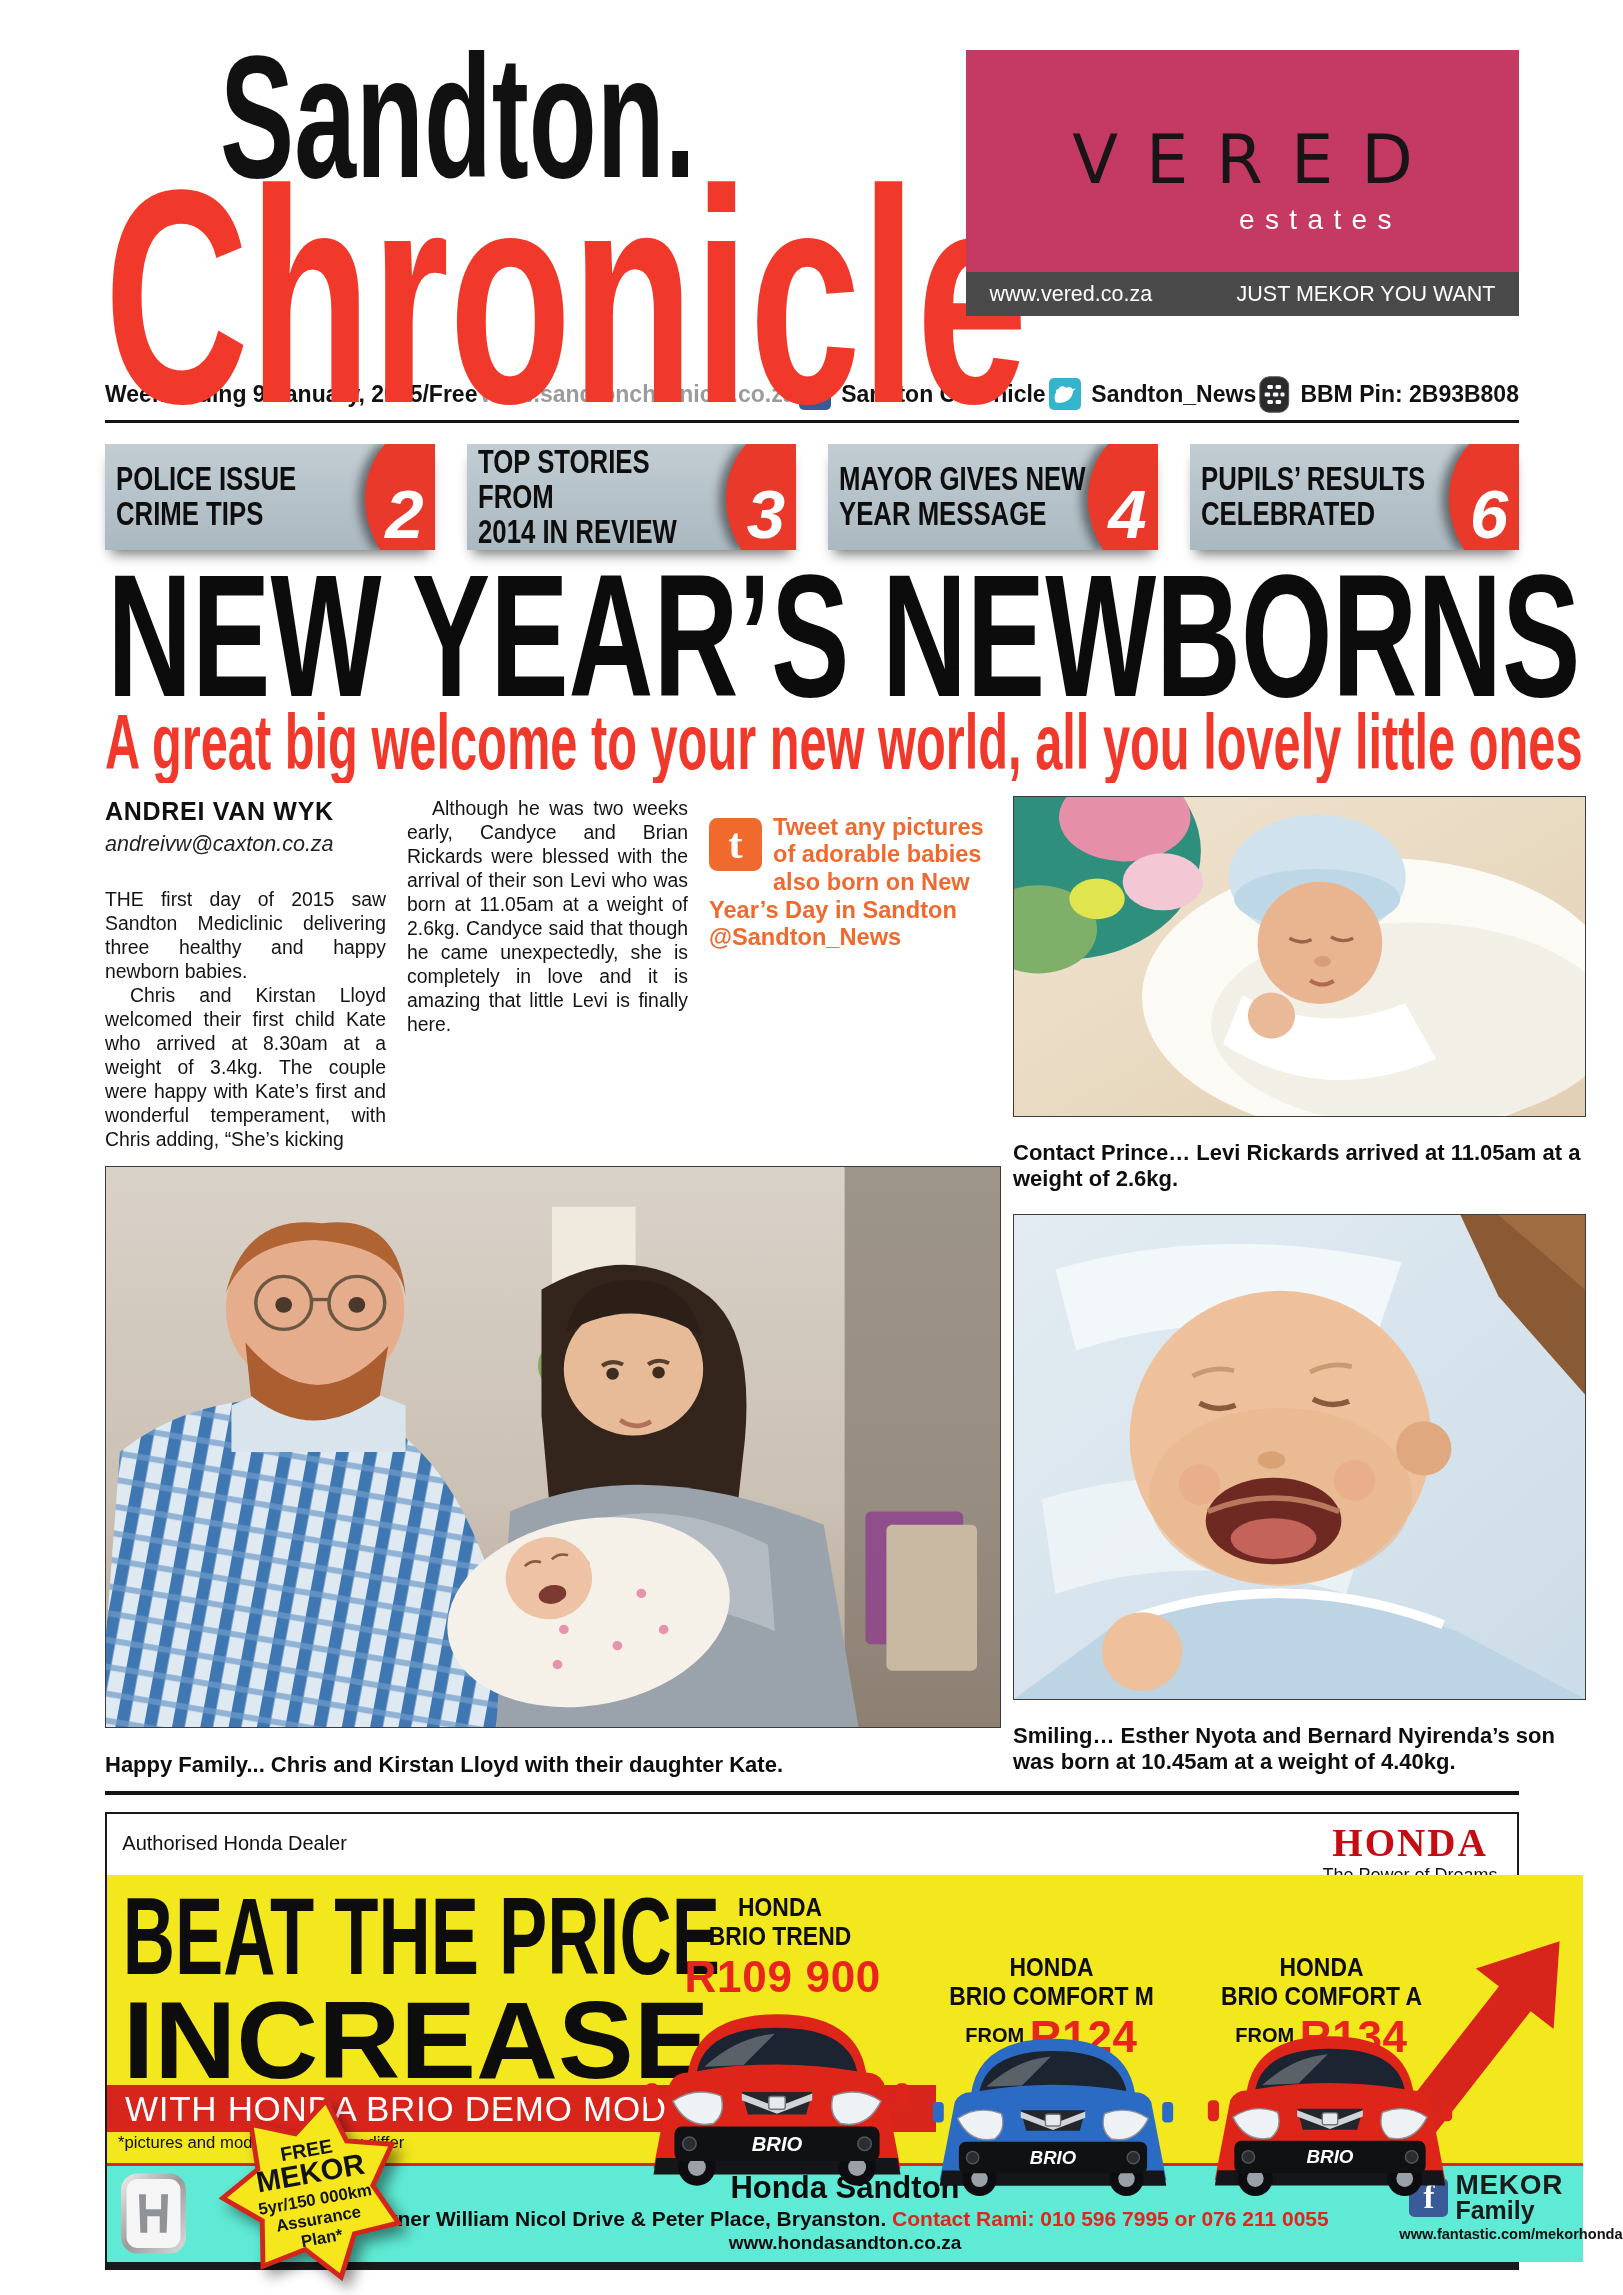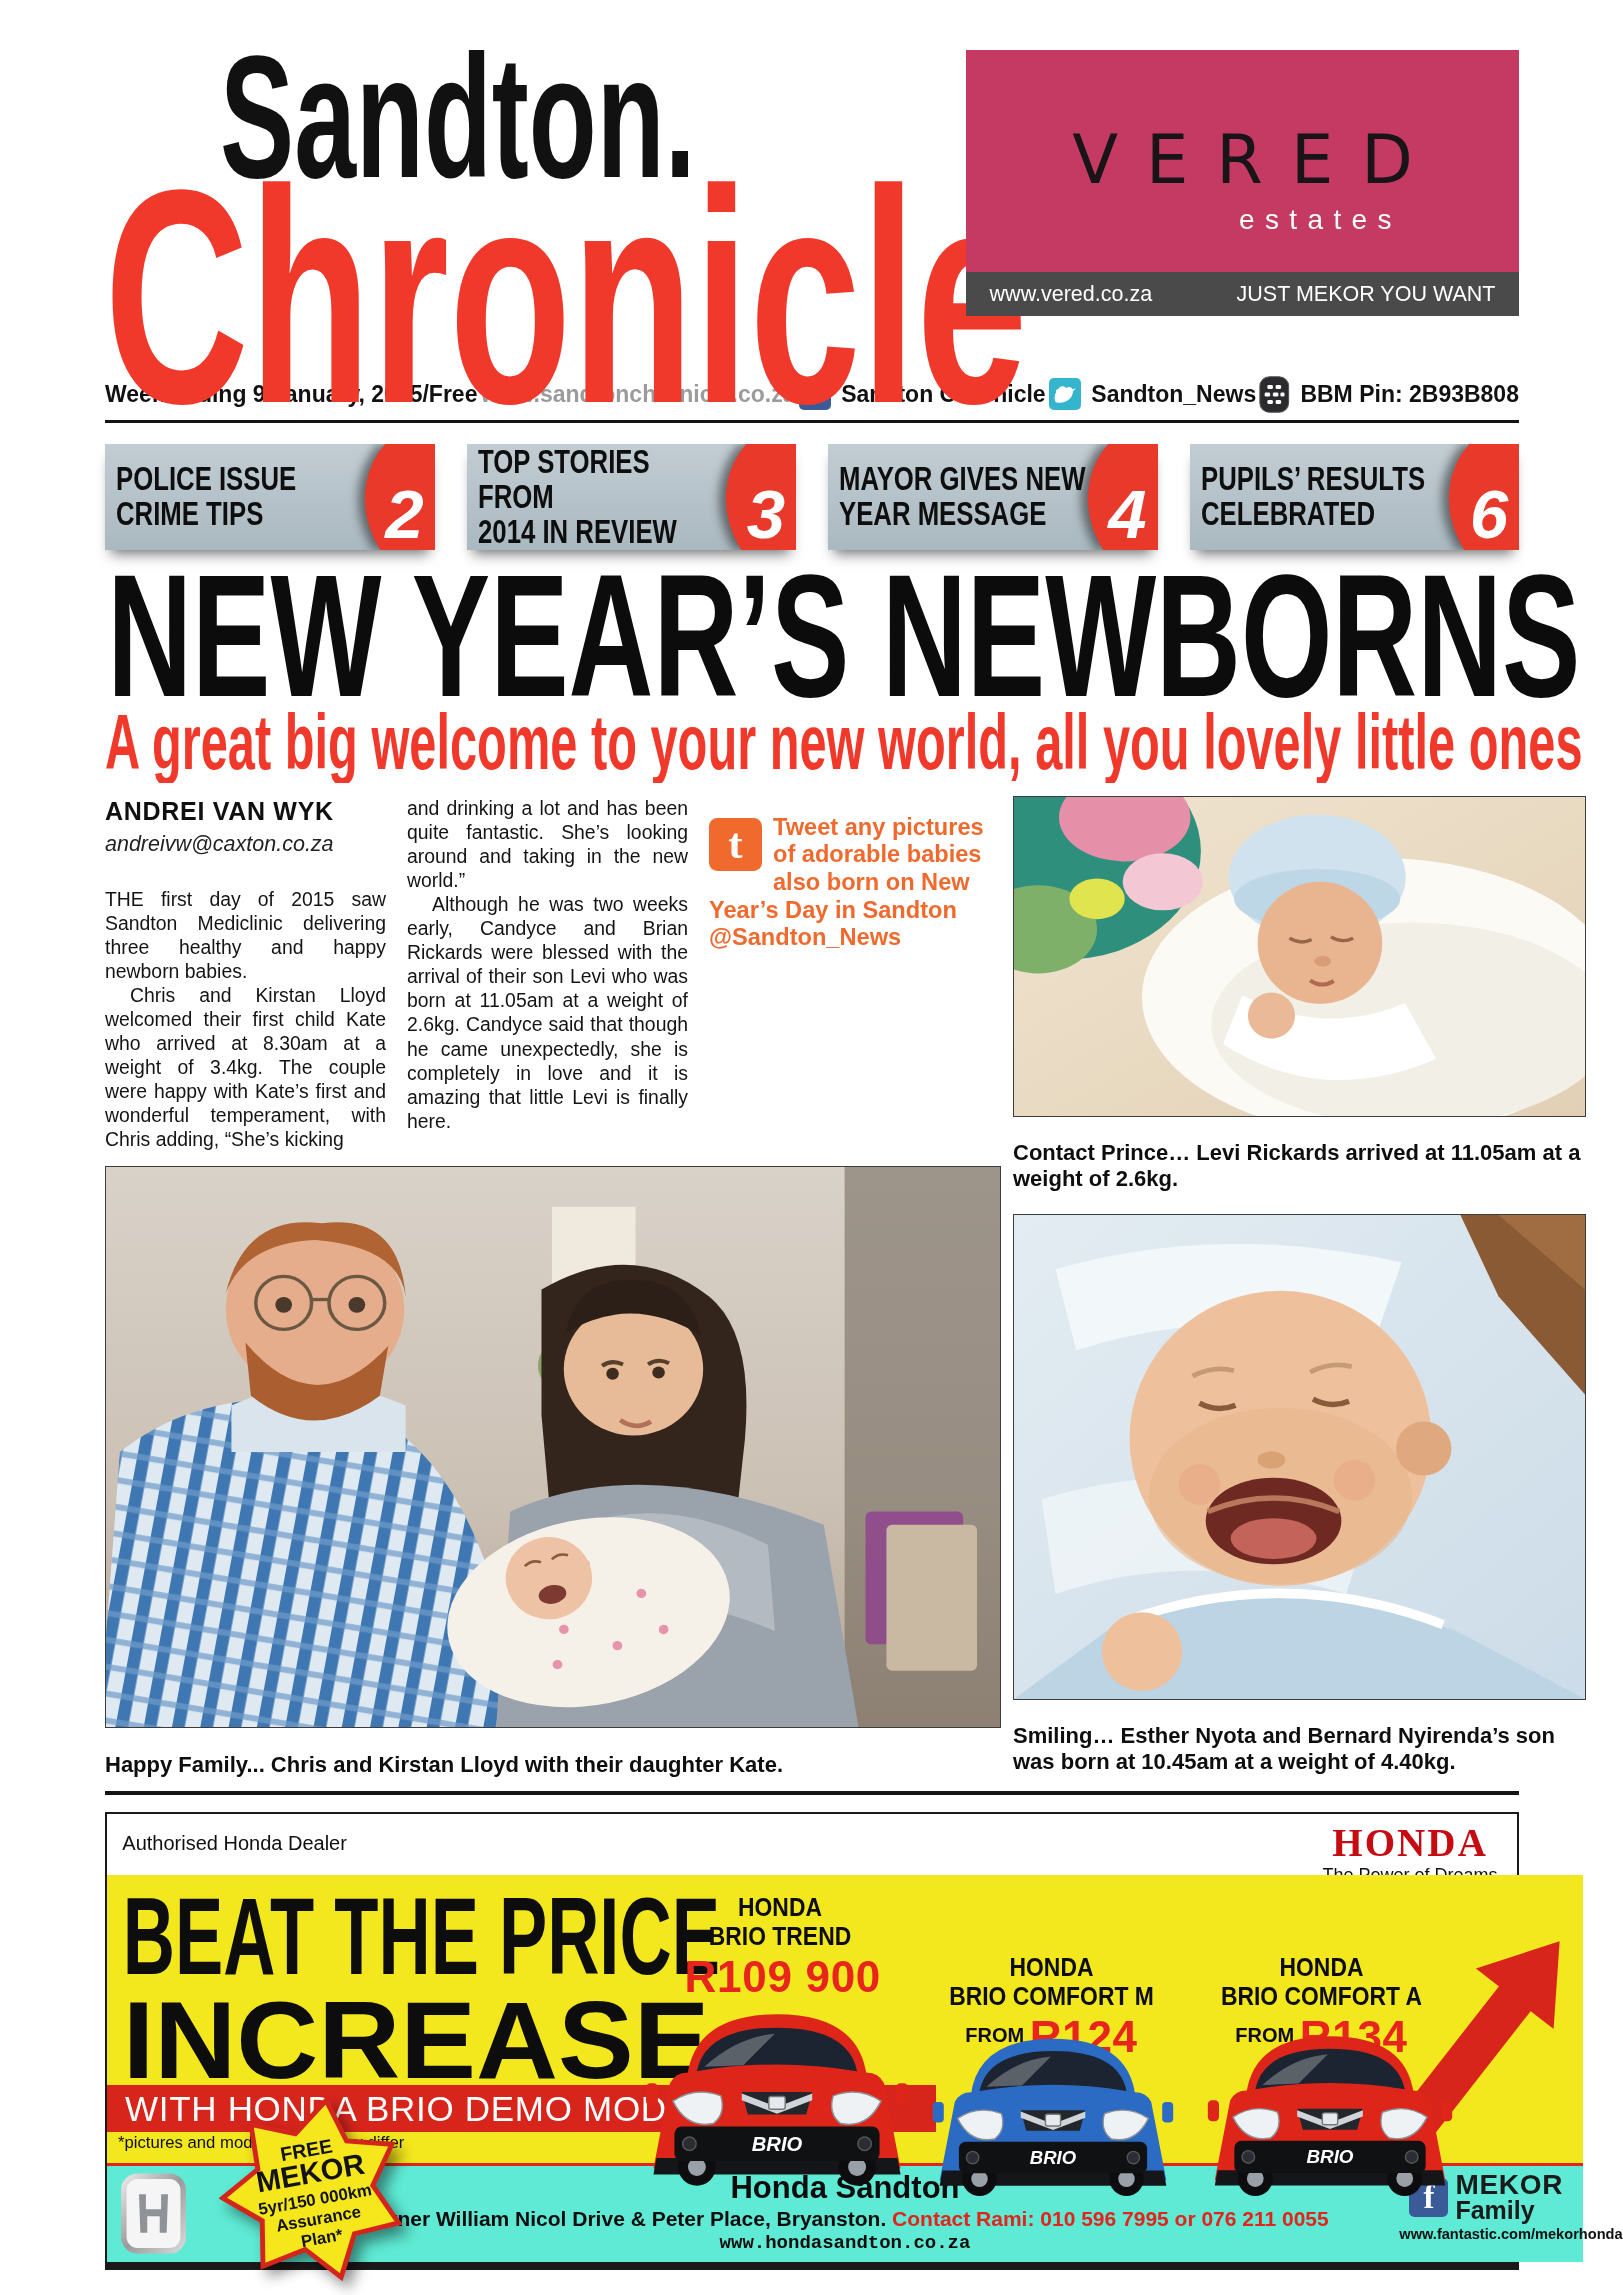--- a/index.html
+++ b/index.html
@@ -85,21 +85,21 @@
   .arrow-svg { position:absolute; right:4.2px; top:35px; width:177px; height:236px; z-index:0; }
   .disclaimer { position:absolute; left:11px; top:258px; font-size:16.7px; color:#101010; z-index:1; }
   .star-wrap { position:absolute; left:112px; top:221px; width:189px; height:189px; z-index:6; filter:drop-shadow(7px 8.3px 7px rgba(0,0,0,.45)); }
   .star-wrap text { font-family:"Liberation Sans", sans-serif; font-weight:bold; fill:#131313; }
   .honda-bottom { position:absolute; left:0; top:349px; width:1476px; height:99px; background:#5eead4; border-top:3.5px solid #e0251c; }
   .h-logo { position:absolute; left:14px; top:7px; width:65px; height:81px; }
   .dealer-center { position:absolute; left:50%; transform:translateX(-50%); top:4.2px; width:972px; text-align:center; }
   .dealer-name { font-size:31px; font-weight:bold; color:#0d0d0d; }
   .dealer-addr { font-size:21px; font-weight:bold; margin-top:0.7px; color:#0d0d0d; }
   .dealer-addr .red { color:#e0251c; }
-  .dealer-url { font-size:19px; font-weight:bold; margin-top:0.7px; color:#0d0d0d;font-family:Liberation Mono, monospace; }
+  .dealer-url { font-size:19px; font-weight:bold; margin-top:0.7px; color:#0d0d0d; }
   .fb-block { position:absolute; right:9.7px; top:5.6px; width:174px; text-align:center; }
   .fb-row { display:flex; align-items:center; justify-content:center; gap:7px; }
   .fb-ic-sm { width:39px; height:39px; background:#3a5a98; border-radius:5.6px; color:#fff; font-size:33px; font-weight:bold; line-height:39px; font-family:"Liberation Serif", serif; }
   .mekor-lines { text-align:left; font-weight:bold; color:#1b1b1b; }
   .mekor-1 { font-size:28px; letter-spacing:0.7px; line-height:.95; }
   .mekor-2 { font-size:25px; line-height:1; }
   .fb-url { font-size:14.6px; font-weight:bold; margin-top:2.8px; color:#111; }
 </style>
 </head>
 <body>
@@ -203,21 +203,20 @@
   <section class="story">
     <div>
       <div class="columns">
         <div class="col">
           <div class="byline">ANDREI VAN WYK</div>
           <div class="email">andreivw@caxton.co.za</div>
           <p>THE first day of 2015 saw Sandton Mediclinic delivering three healthy and happy newborn babies.</p>
           <p class="indent">Chris and Kirstan Lloyd welcomed their first child Kate who arrived at 8.30am at a weight of 3.4kg. The couple were happy with Kate’s first and wonderful temperament, with Chris adding, “She’s kicking</p>
         </div>
         <div class="col">
-          <p>and drinking a lot and has been quite fantastic. She’s looking around and taking in the new world.”</p>
           <p class="indent">Although he was two weeks early, Candyce and Brian Rickards were blessed with the arrival of their son Levi who was born at 11.05am at a weight of 2.6kg. Candyce said that though he came unexpectedly, she is completely in love and it is amazing that little Levi is finally here.</p>
         </div>
         <div class="col">
           <div class="tweet">
             <div class="tweet-icon">t</div>
             <div class="tweet-text">Tweet any pictures of adorable babies also born on New Year’s Day in Sandton @Sandton_News</div>
           </div>
         </div>
       </div>
 

